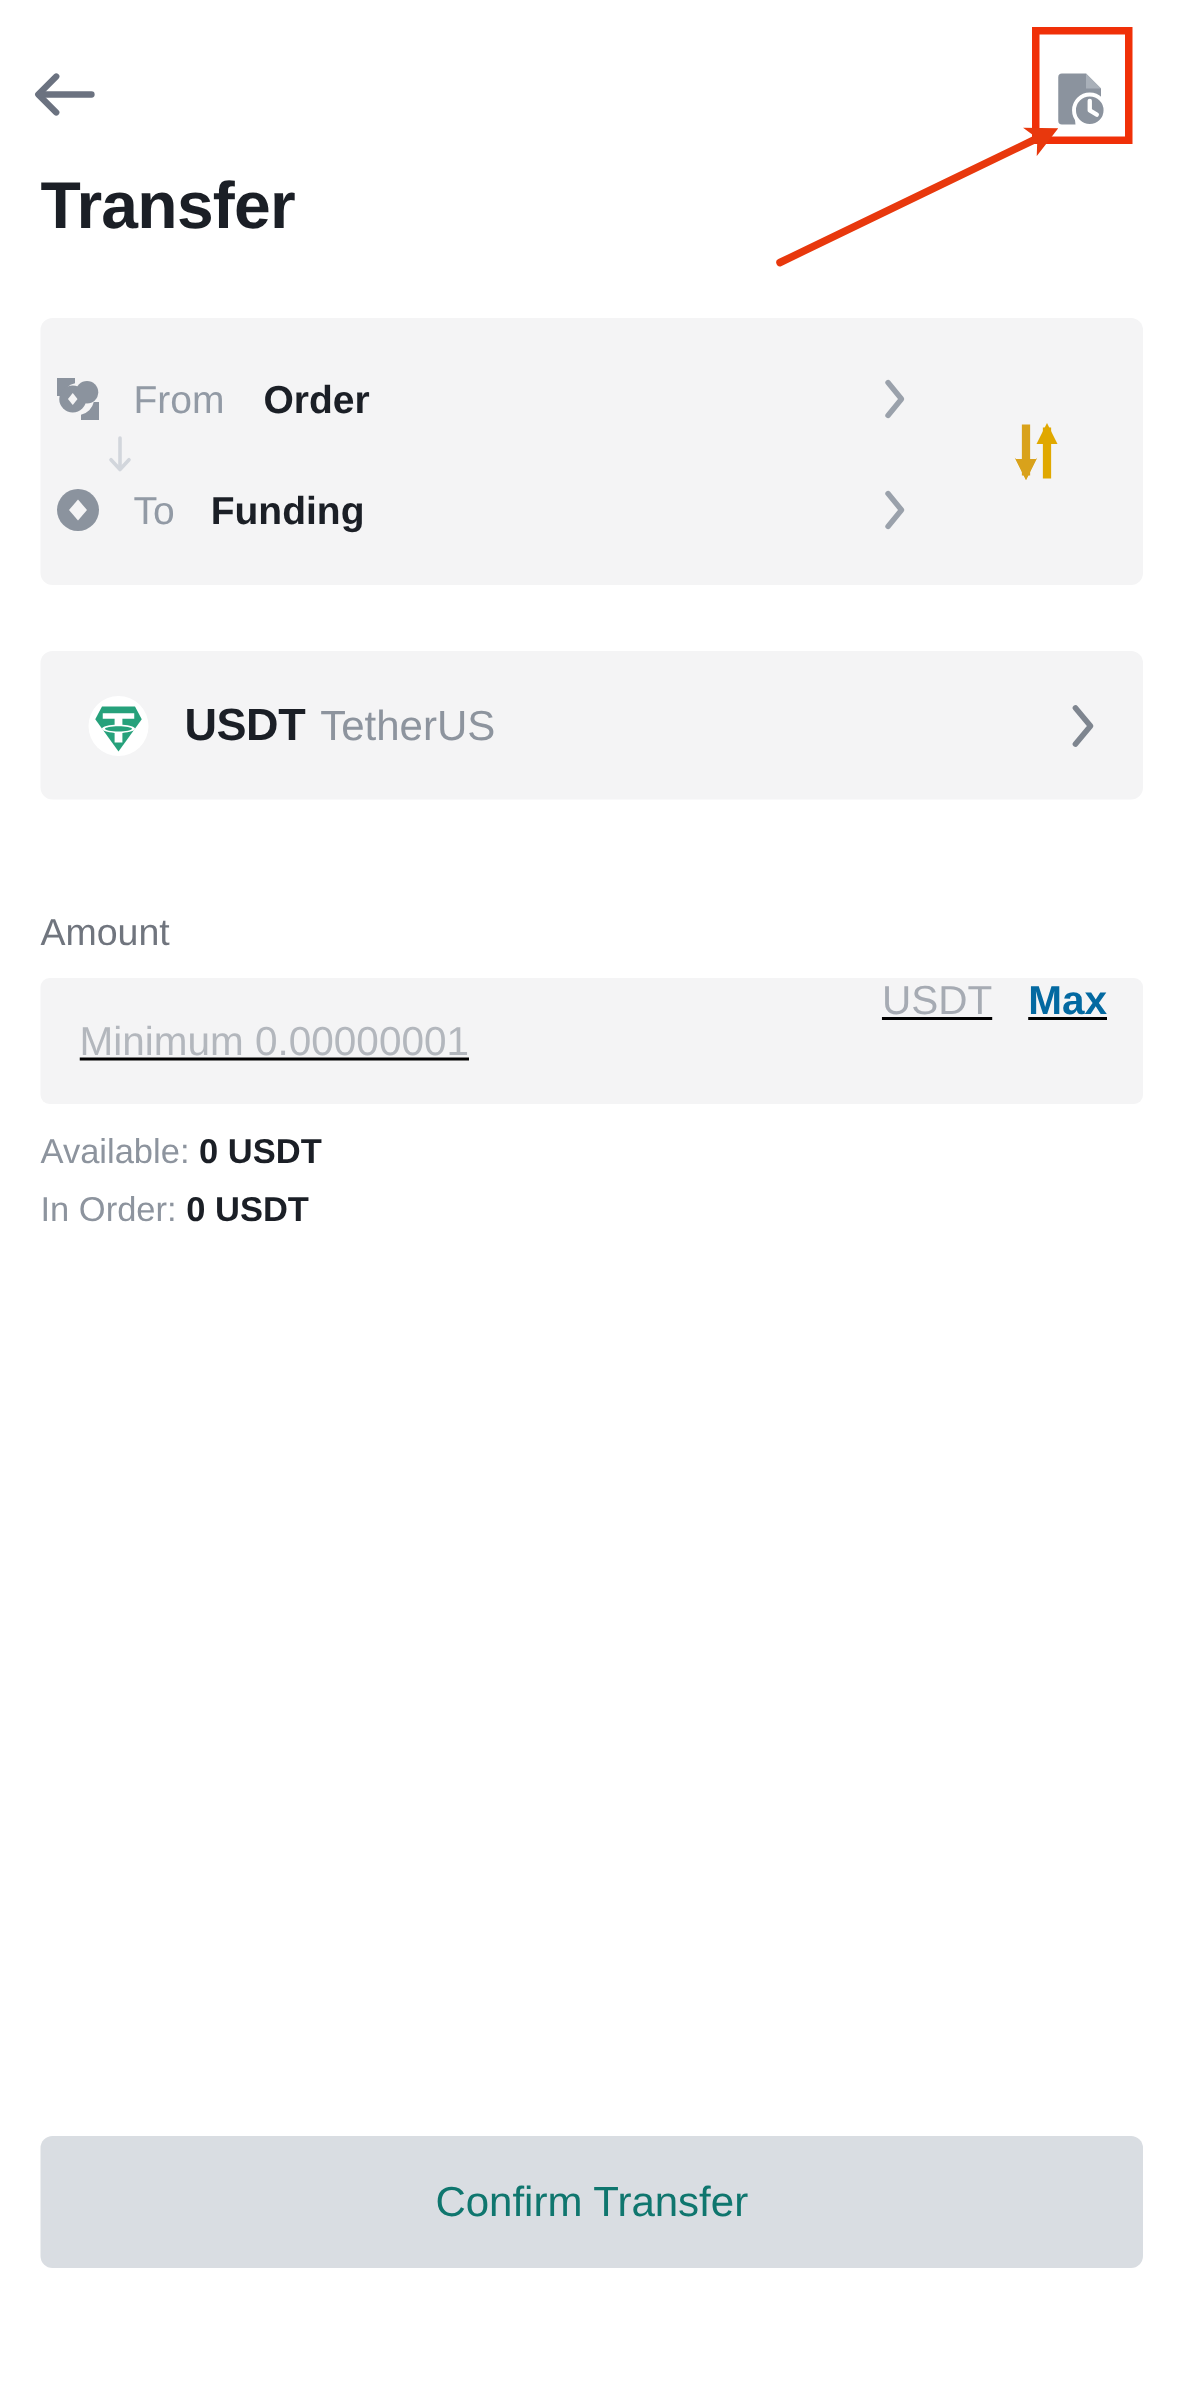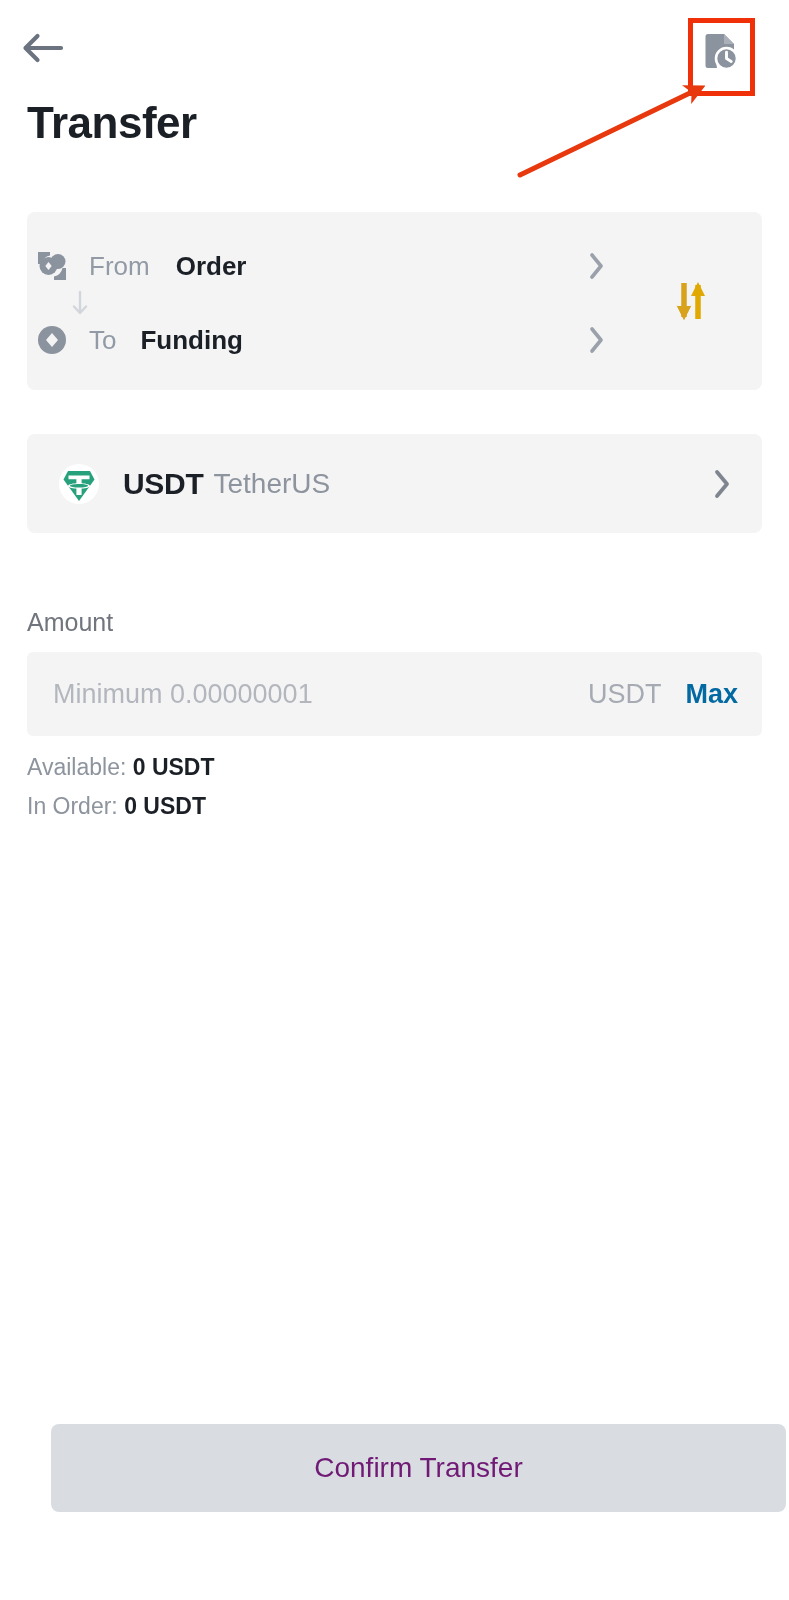--- a/index.html
+++ b/index.html
@@ -15,21 +15,21 @@
   #screen {
     position: relative;
     width: 789px;
     height: 1600px;
     background: #ffffff;
   }
 
   
   .header-bar {
     position: absolute;
-    top: 0; left: 0;
+    top: 15px; left: 0;
     width: 789px;
     height: 110px;
   }
 
   .back-btn {
     position: absolute;
     left: 22px;
     top: 26px;
     width: 52px;
     height: 44px;
@@ -212,22 +212,23 @@
 
   #amount-field {
     position: absolute;
     left: 27px;
     top: 652px;
     width: 735px;
     height: 84px;
     background: #f4f4f5;
     border-radius: 6px;
     display: flex;
-    align-items: center;
+    align-items: flex-start;
     padding: 0 24px 0 26px;
+    text-decoration: underline;
   }
 
   .amount-input {
     flex: 1 1 auto;
     border: none;
     outline: none;
     background: transparent;
     font-family: "Liberation Sans", sans-serif;
     font-size: 27px;
     color: #1b1f26;
@@ -277,24 +278,23 @@
     position: absolute;
     left: 27px;
     top: 1424px;
     width: 735px;
     height: 88px;
     background: #d9dde2;
     border: none;
     border-radius: 8px;
     font-family: "Liberation Sans", sans-serif;
     font-size: 28px;
-    color: #701a75;
+    color: #0f766e;
     font-weight: 400;
     cursor: default;
-    margin-left: 24px;
   }
 
   
   .annot-box {
     position: absolute;
     left: 688px;
     top: 18px;
     width: 67px;
     height: 78px;
     border: 5px solid #f03008;

